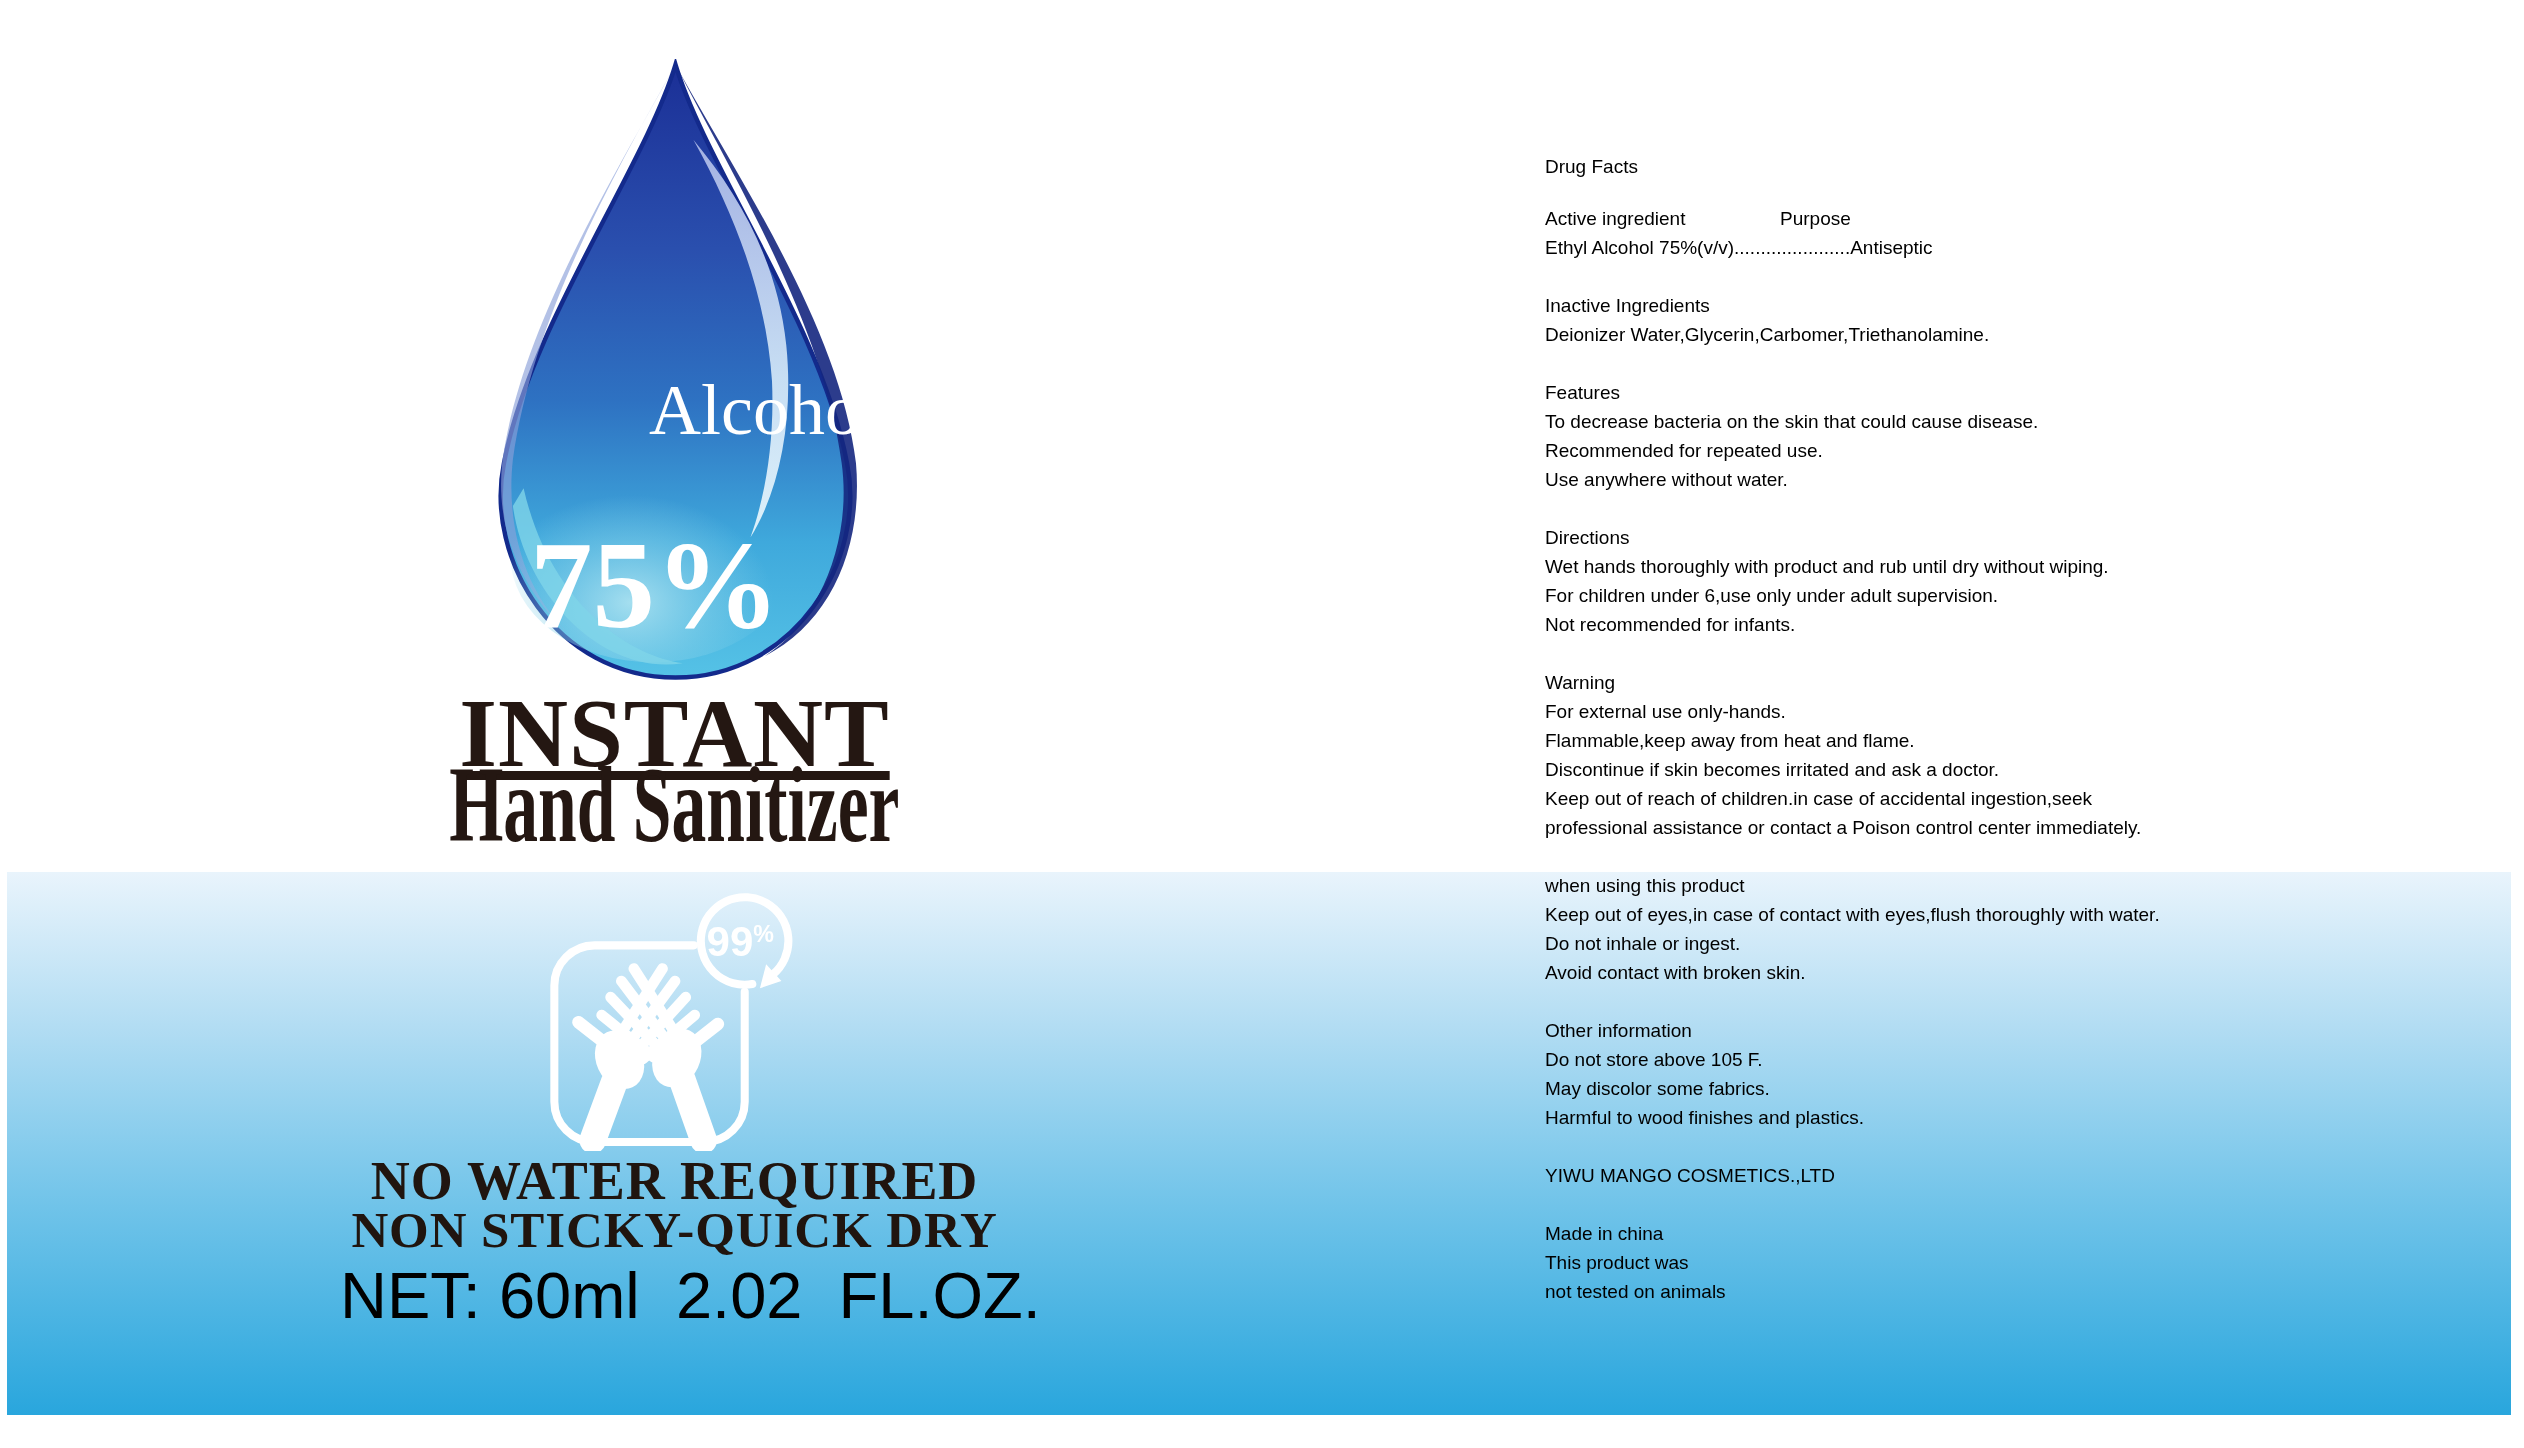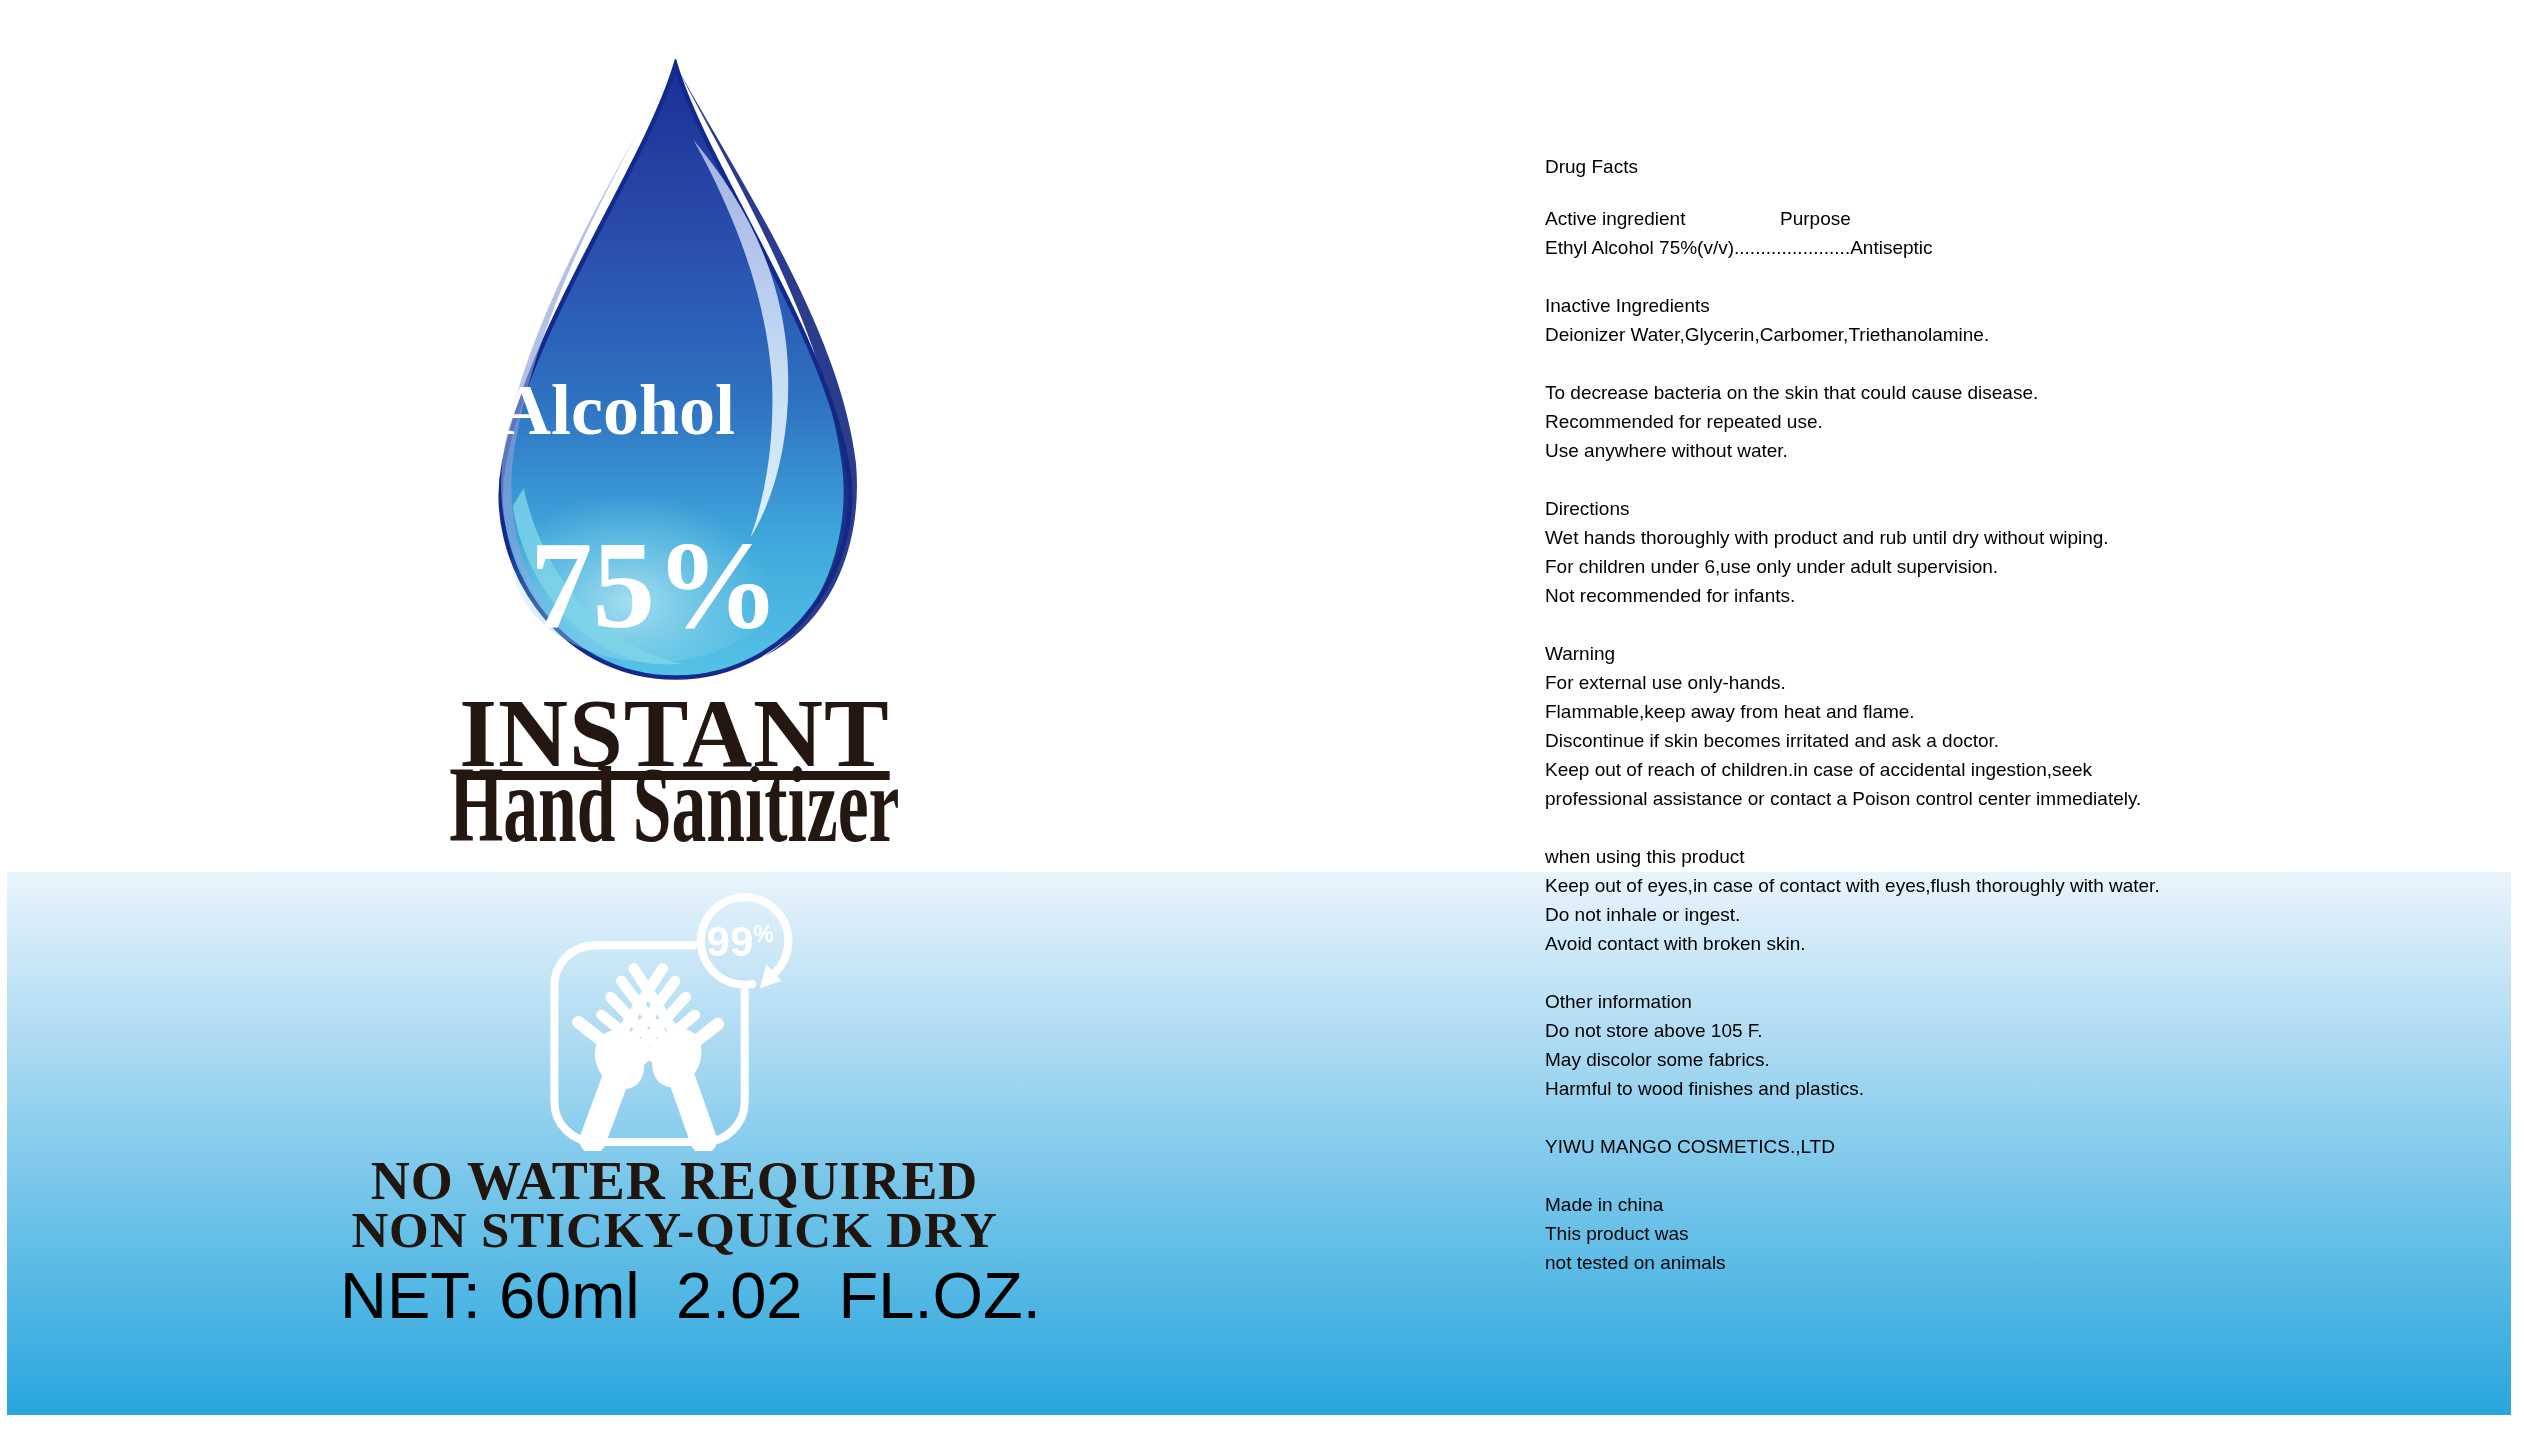--- a/index.html
+++ b/index.html
@@ -12,21 +12,21 @@
     position:absolute;left:7.2px;top:872px;width:2504px;height:543px;
     background:linear-gradient(180deg,#e9f4fc 0%,#b3ddf3 28%,#6fc3e9 62%,#29a6dd 100%);
   }
   
   .lc{position:absolute;left:0;width:1349px;text-align:center;line-height:1;}
   
   .drop-wrap{position:absolute;left:470px;top:59px;width:411px;height:626px;}
   .drop-wrap svg{position:absolute;left:0;top:0;}
   .drop-word{
     position:absolute;left:0;top:315px;width:100%;box-sizing:border-box;padding-left:29px;
-    text-align:left;font-family:"Liberation Serif",serif;font-weight:bold;
+    text-align:right;font-family:"Liberation Serif",serif;font-weight:normal;
     font-size:72px;line-height:1;color:#ffffff;
   }
   .drop-pct{
     position:absolute;left:0;top:464px;width:100%;box-sizing:border-box;padding-right:41px;
     text-align:center;font-family:"Liberation Serif",serif;font-weight:bold;
     font-size:125px;line-height:1;color:#ffffff;
   }
   .title1{
     top:685px;font-family:"Liberation Serif",serif;font-weight:bold;
     font-size:97px;letter-spacing:0.9px;color:#241712;text-decoration:underline;
@@ -137,20 +137,21 @@
       </div>
       <div>Ethyl Alcohol 75%(v/v)......................Antiseptic</div>
     </div>
 
     <div class="sec">
       <div>Inactive Ingredients</div>
       <div>Deionizer Water,Glycerin,Carbomer,Triethanolamine.</div>
     </div>
 
     <div class="sec">
+      <div>Features</div>
       <div>To decrease bacteria on the skin that could cause disease.</div>
       <div>Recommended for repeated use.</div>
       <div>Use anywhere without water.</div>
     </div>
 
     <div class="sec">
       <div>Directions</div>
       <div>Wet hands thoroughly with product and rub until dry without wiping.</div>
       <div>For children under 6,use only under adult supervision.</div>
       <div>Not recommended for infants.</div>

